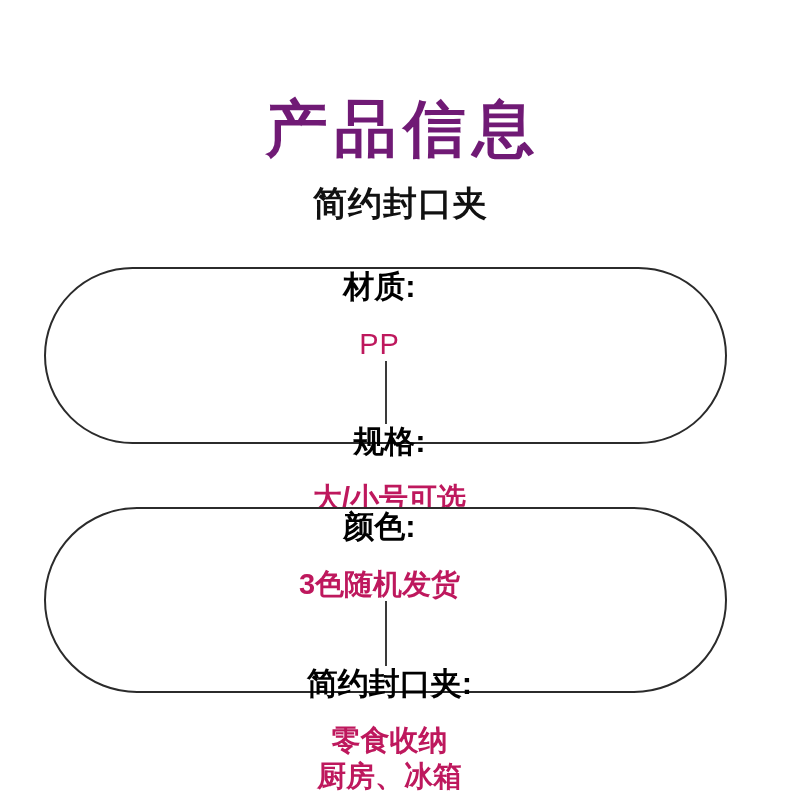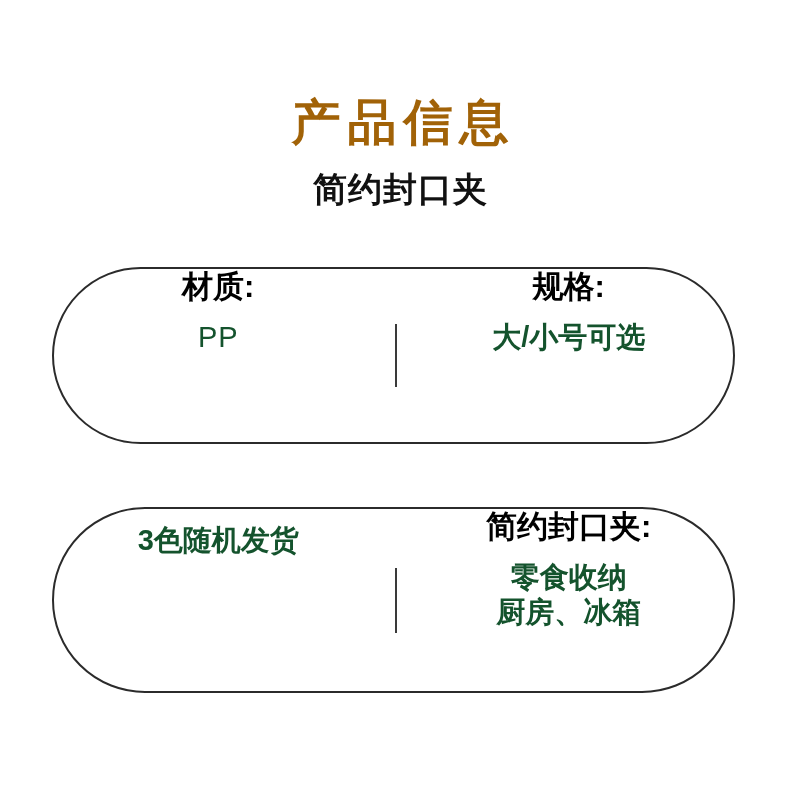--- a/index.html
+++ b/index.html
@@ -25,50 +25,51 @@
   
   .header {
     position: absolute;
     top: 96px;
     left: 0;
     width: 800px;
     text-align: center;
   }
 
   .title {
-    font-size: 49px;
+    font-size: 62px;
     font-weight: bold;
-    color: #a16207;
+    color: #701a75;
     letter-spacing: 7px;
     line-height: 1.08;
     margin: 0;
     padding-left: 7px; 
   }
 
   .subtitle {
     font-size: 34px;
     font-weight: bold;
     color: #111111;
     letter-spacing: 1px;
     line-height: 1.1;
     margin: 6px;
     margin-top: 22px;
     padding-left: 1px;
   }
 
   
   .capsule {
     position: absolute;
-    left: 52px;
+    left: 44px;
     width: 683px;
     box-sizing: border-box;
     border: 2px solid #2b2b2b;
     background: #ffffff;
     display: flex;
-    align-items: flex-start;
+    flex-direction: column;
+    align-items: center;
   }
 
   .capsule-1 {
     top: 267px;
     height: 177px;
     border-radius: 89px;
   }
 
   .capsule-2 {
     top: 507px;
@@ -105,23 +106,23 @@
     font-weight: bold;
     color: #000000;
     line-height: 1.18;
     letter-spacing: 0px;
     white-space: nowrap;
   }
 
   .field-value {
     font-size: 29px;
     font-weight: bold;
-    color: #14532d;
+    color: #be185d;
     line-height: 1.18;
-    margin-top: 14px;
+    margin-top: 21px;
     white-space: nowrap;
   }
 
   .field-value.regular {
     font-weight: normal;
     font-size: 29px;
     letter-spacing: 1px;
   }
 
   .field-value-line {
@@ -155,20 +156,21 @@
     <div class="cell cell-right">
       <div class="field-label">规格:</div>
       <div class="field-value">大/小号可选</div>
     </div>
 
   </div>
 
   <div class="capsule capsule-2">
 
     <div class="cell cell-left">
+      <div class="field-label">颜色:</div>
       <div class="field-value">3色随机发货</div>
     </div>
 
     <div class="divider"></div>
 
     <div class="cell cell-right">
       <div class="field-label">简约封口夹:</div>
       <div class="field-value">
         <span class="field-value-line">零食收纳</span>
         <span class="field-value-line">厨房、冰箱</span>

